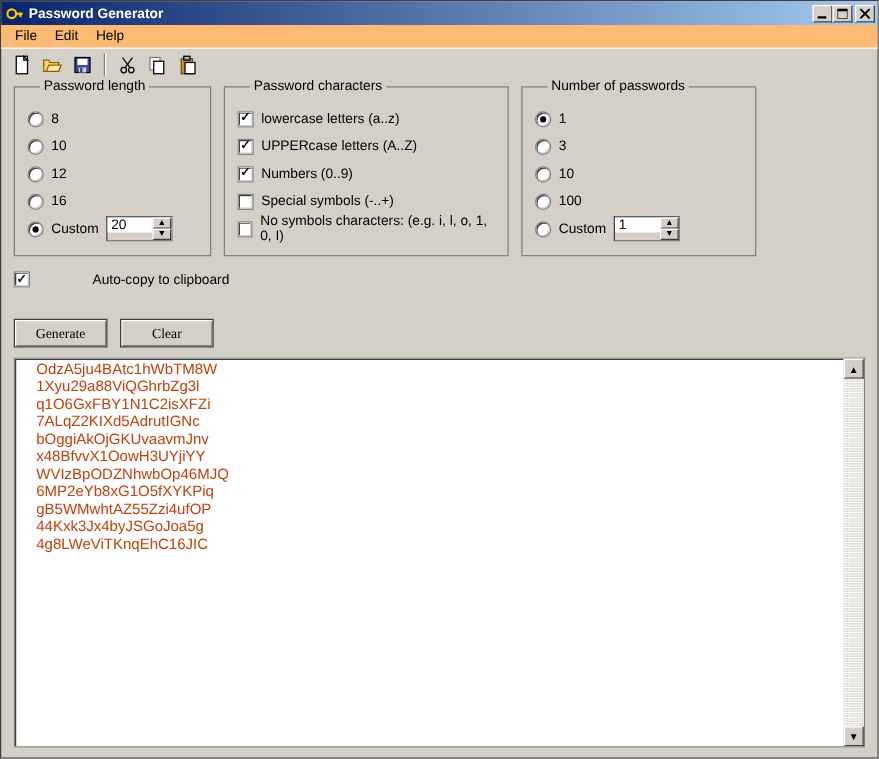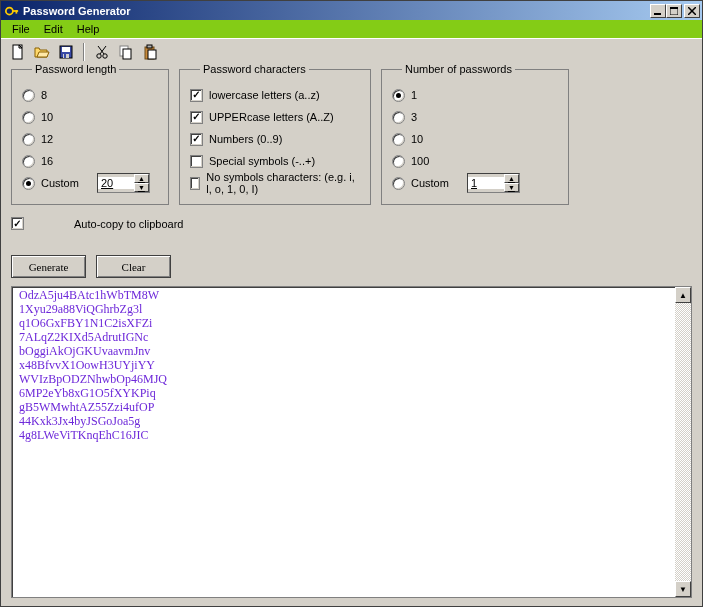--- a/index.html
+++ b/index.html
@@ -38,21 +38,21 @@
   border-right-color: #404040;
   border-bottom-color: #404040;
   display: flex; align-items: center; justify-content: center;
   font-family: Arial; font-size: 9px; font-weight: bold; color: #000;
   margin-left: 0;
 }
 .winbtn + .winbtn { margin-left: 0; }
 .winbtns .winbtn:last-child { margin-left: 2px; }
 .menubar {
   height: 19px;
-  background: #84cc16;
+  background: #fdba74;
   display: flex;
   align-items: center;
   padding: 0 4px;
   border-bottom: 1px solid #fff;
 }
 .menuitem {
   padding: 2px 7px;
   font-size: 11px;
   color: #000;
 }
@@ -92,41 +92,40 @@
 }
 .group-legend {
   position: absolute;
   top: -7px;
   left: 20px;
   background: #d4d0c8;
   padding: 0 3px;
   font-size: 11px;
 }
 .g1 { width: 158px; }
-.g2 { width: 192px; }
+.g2 { width: 228px; }
 .g3 { width: 188px; }
 .row { display: flex; align-items: center; height: 22px; }
 .radio, .check {
   width: 13px; height: 13px;
   border: 1px solid #808080;
   background: #fff;
   margin-right: 6px;
   display: inline-flex; align-items: center; justify-content: center;
   font-size: 9px;
 }
 .radio { border-radius: 50%; box-shadow: inset -1px -1px 0 #d4d0c8, inset 1px 1px 0 #404040; }
 .radio.sel::after { content:""; width:5px; height:5px; background:#000; border-radius:50%; }
 .check { box-shadow: inset -1px -1px 0 #d4d0c8, inset 1px 1px 0 #404040; }
 .check.sel::after { content:"✓"; color:#000; font-weight:bold; line-height:1; font-size:10px; }
 .spin {
-  display: inline-flex; align-items: center; margin-left: 18px;
+  display: inline-flex; align-items: flex-start; margin-left: 6px;
   border: 1px solid #808080;
   border-top-color:#404040; border-left-color:#404040;
   height: 20px;
-  text-decoration: underline;
 }
 .spin input {
   width: 36px; border: none; background:#fff; font-size:11px; padding: 0 3px;
   font-family: Tahoma, Arial, sans-serif;
 }
 .spin .arrs { width:15px; display:flex; flex-direction:column; }
 .arr {
   flex:1; background:#d4d0c8; border:1px solid #fff;
   border-right-color:#404040; border-bottom-color:#404040;
   display:flex; align-items:center; justify-content:center; font-size:7px;
@@ -142,27 +141,27 @@
 }
 .output-wrap {
   flex:1; margin-top: 8px;
   border: 1px solid #808080;
   box-shadow: inset 1px 1px 0 #404040, inset -1px -1px 0 #fff;
   background:#fff;
   display:flex;
 }
 .output {
   flex:1;
-  font-family: Liberation Serif, serif;
+  font-family: Liberation Sans, sans-serif;
   font-size: 12px;
-  padding: 1px 7px;
+  padding: 1px 17px;
   white-space: pre;
   overflow: hidden;
   line-height: 14px;
-  color:#6d28d9;
+  color:#c2410c;
 }
 .scrollbar { width:16px; background:#d4d0c8; display:flex; flex-direction:column; }
 .scrollbar .sbtn {
   height:16px; background:#d4d0c8;
   border:1px solid #fff; border-right-color:#404040; border-bottom-color:#404040;
   display:flex; align-items:center; justify-content:center; font-size:8px;
 }
 .scrollbar .strack { flex:1; background: repeating-conic-gradient(#d4d0c8 0% 25%, #fff 0% 50%) 0/2px 2px; }
 svg { display:block; }
 </style>

